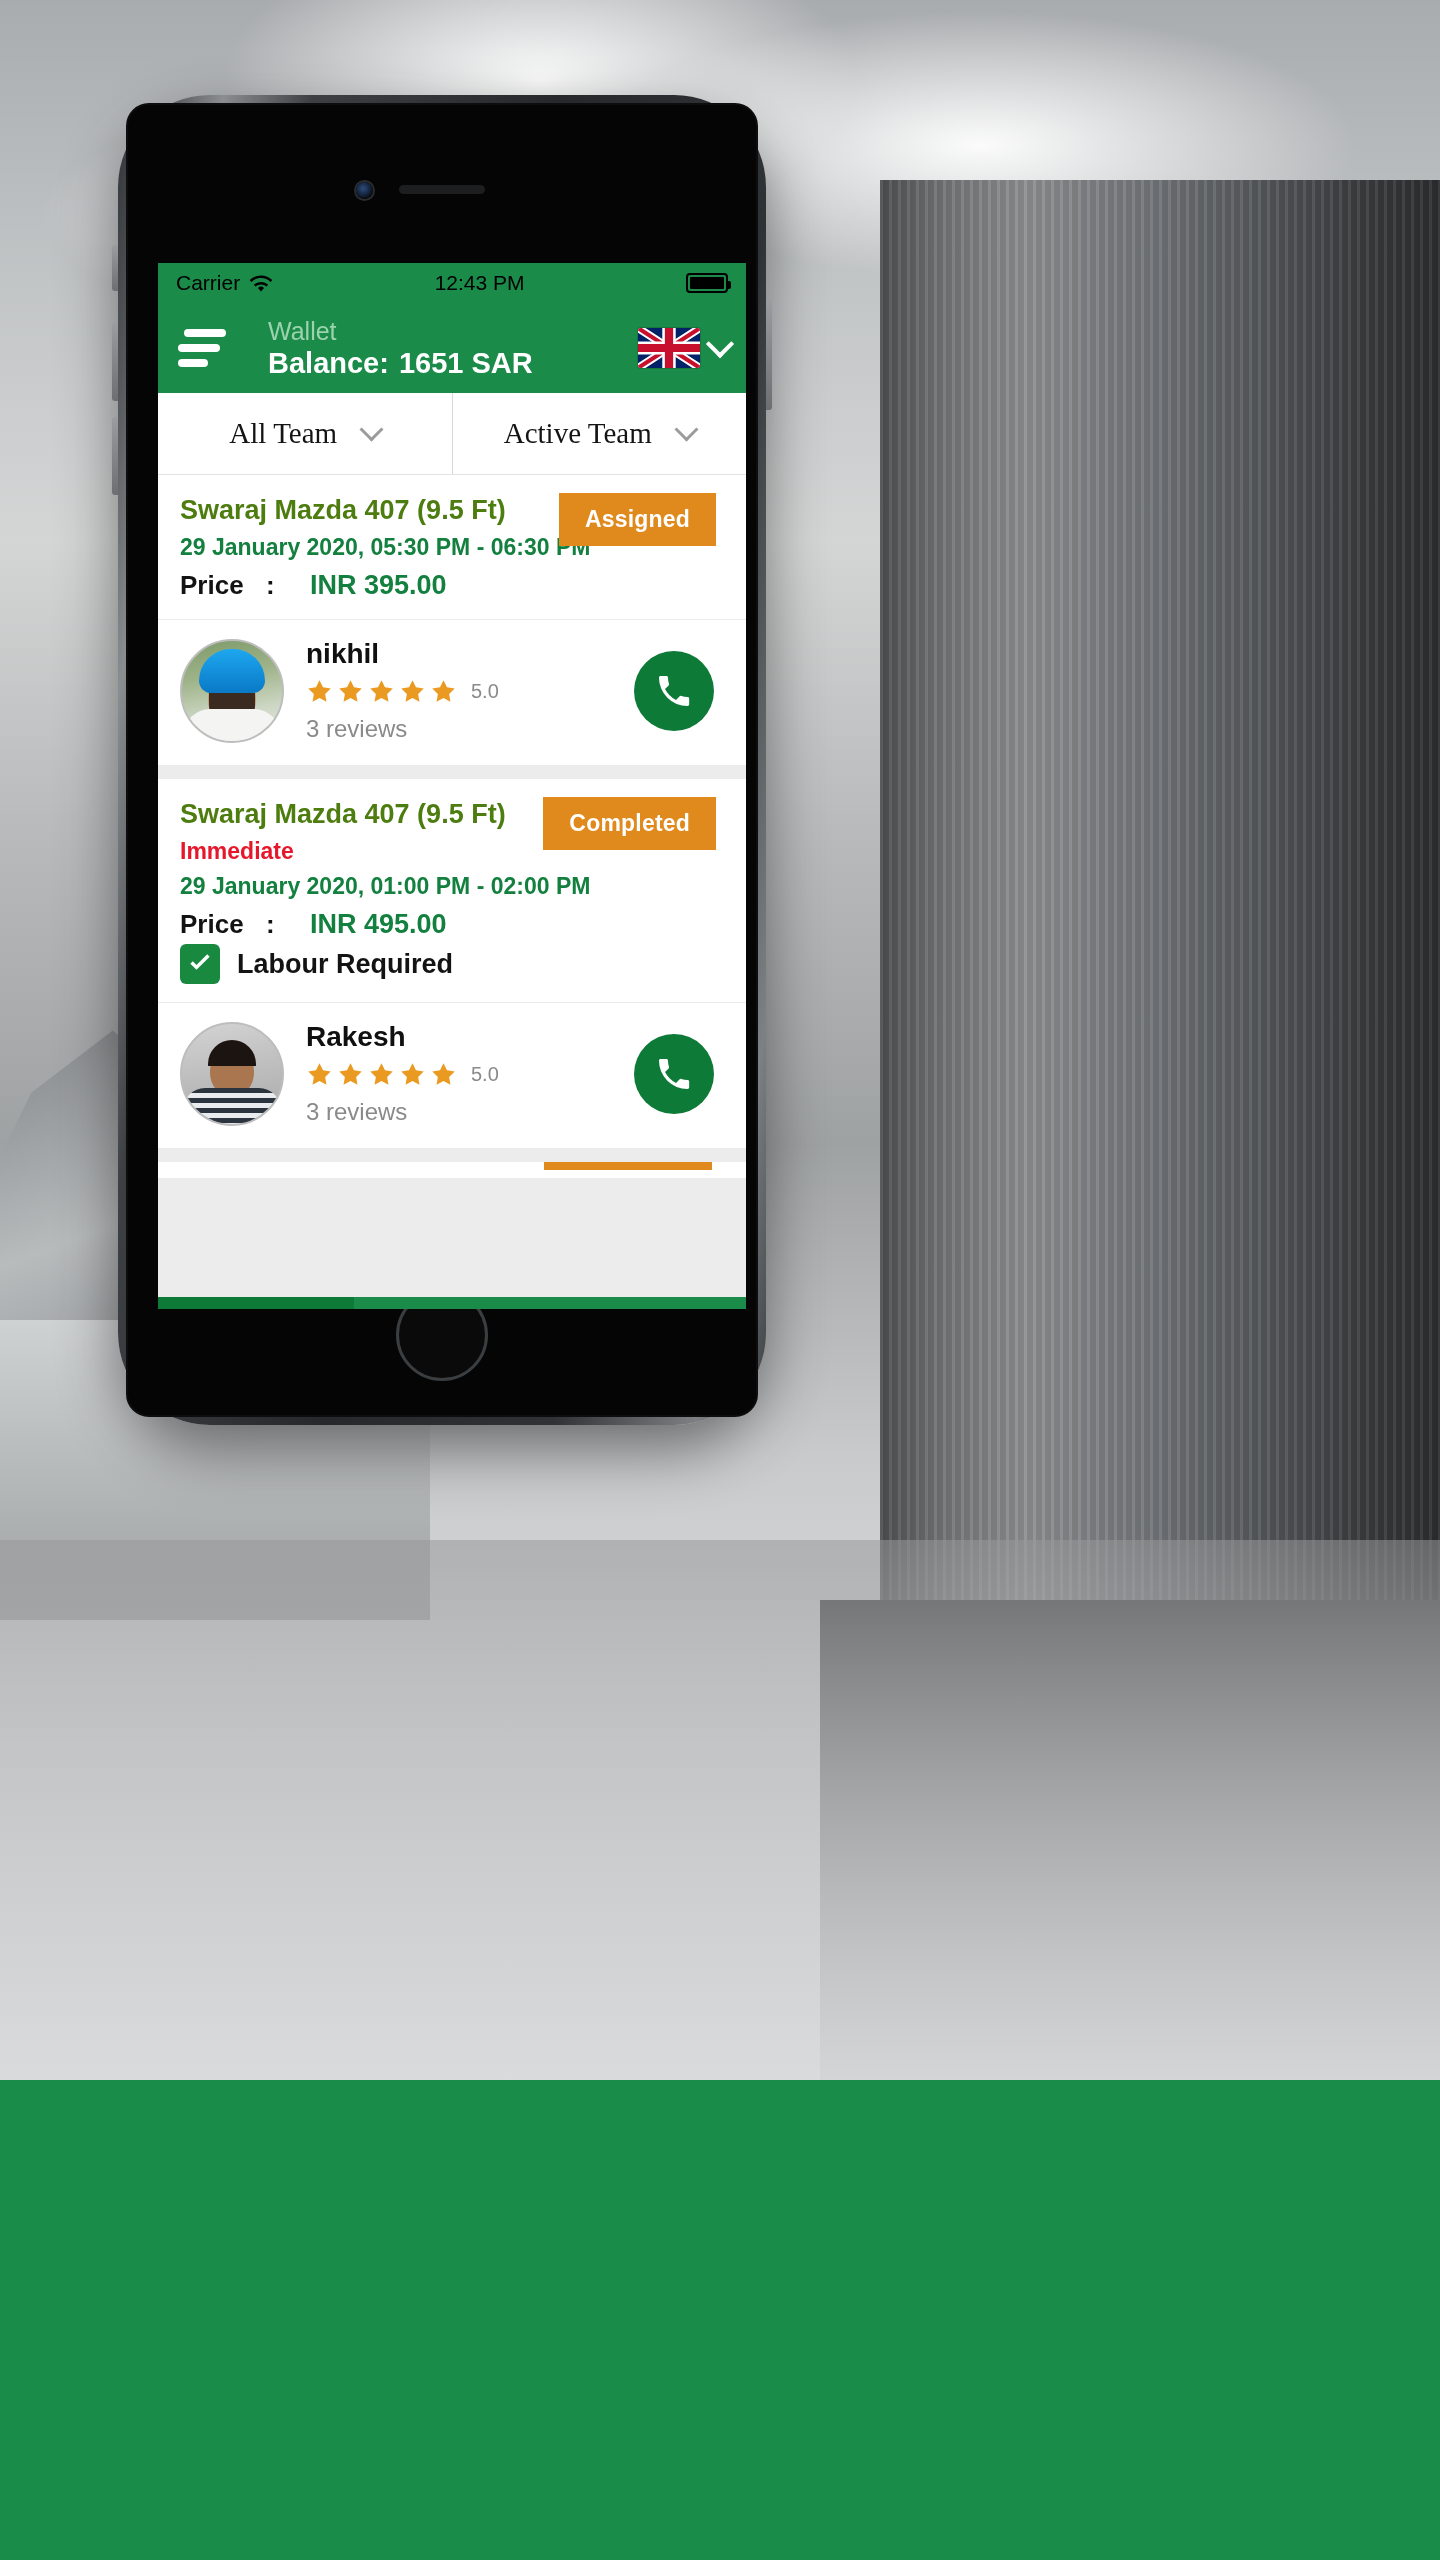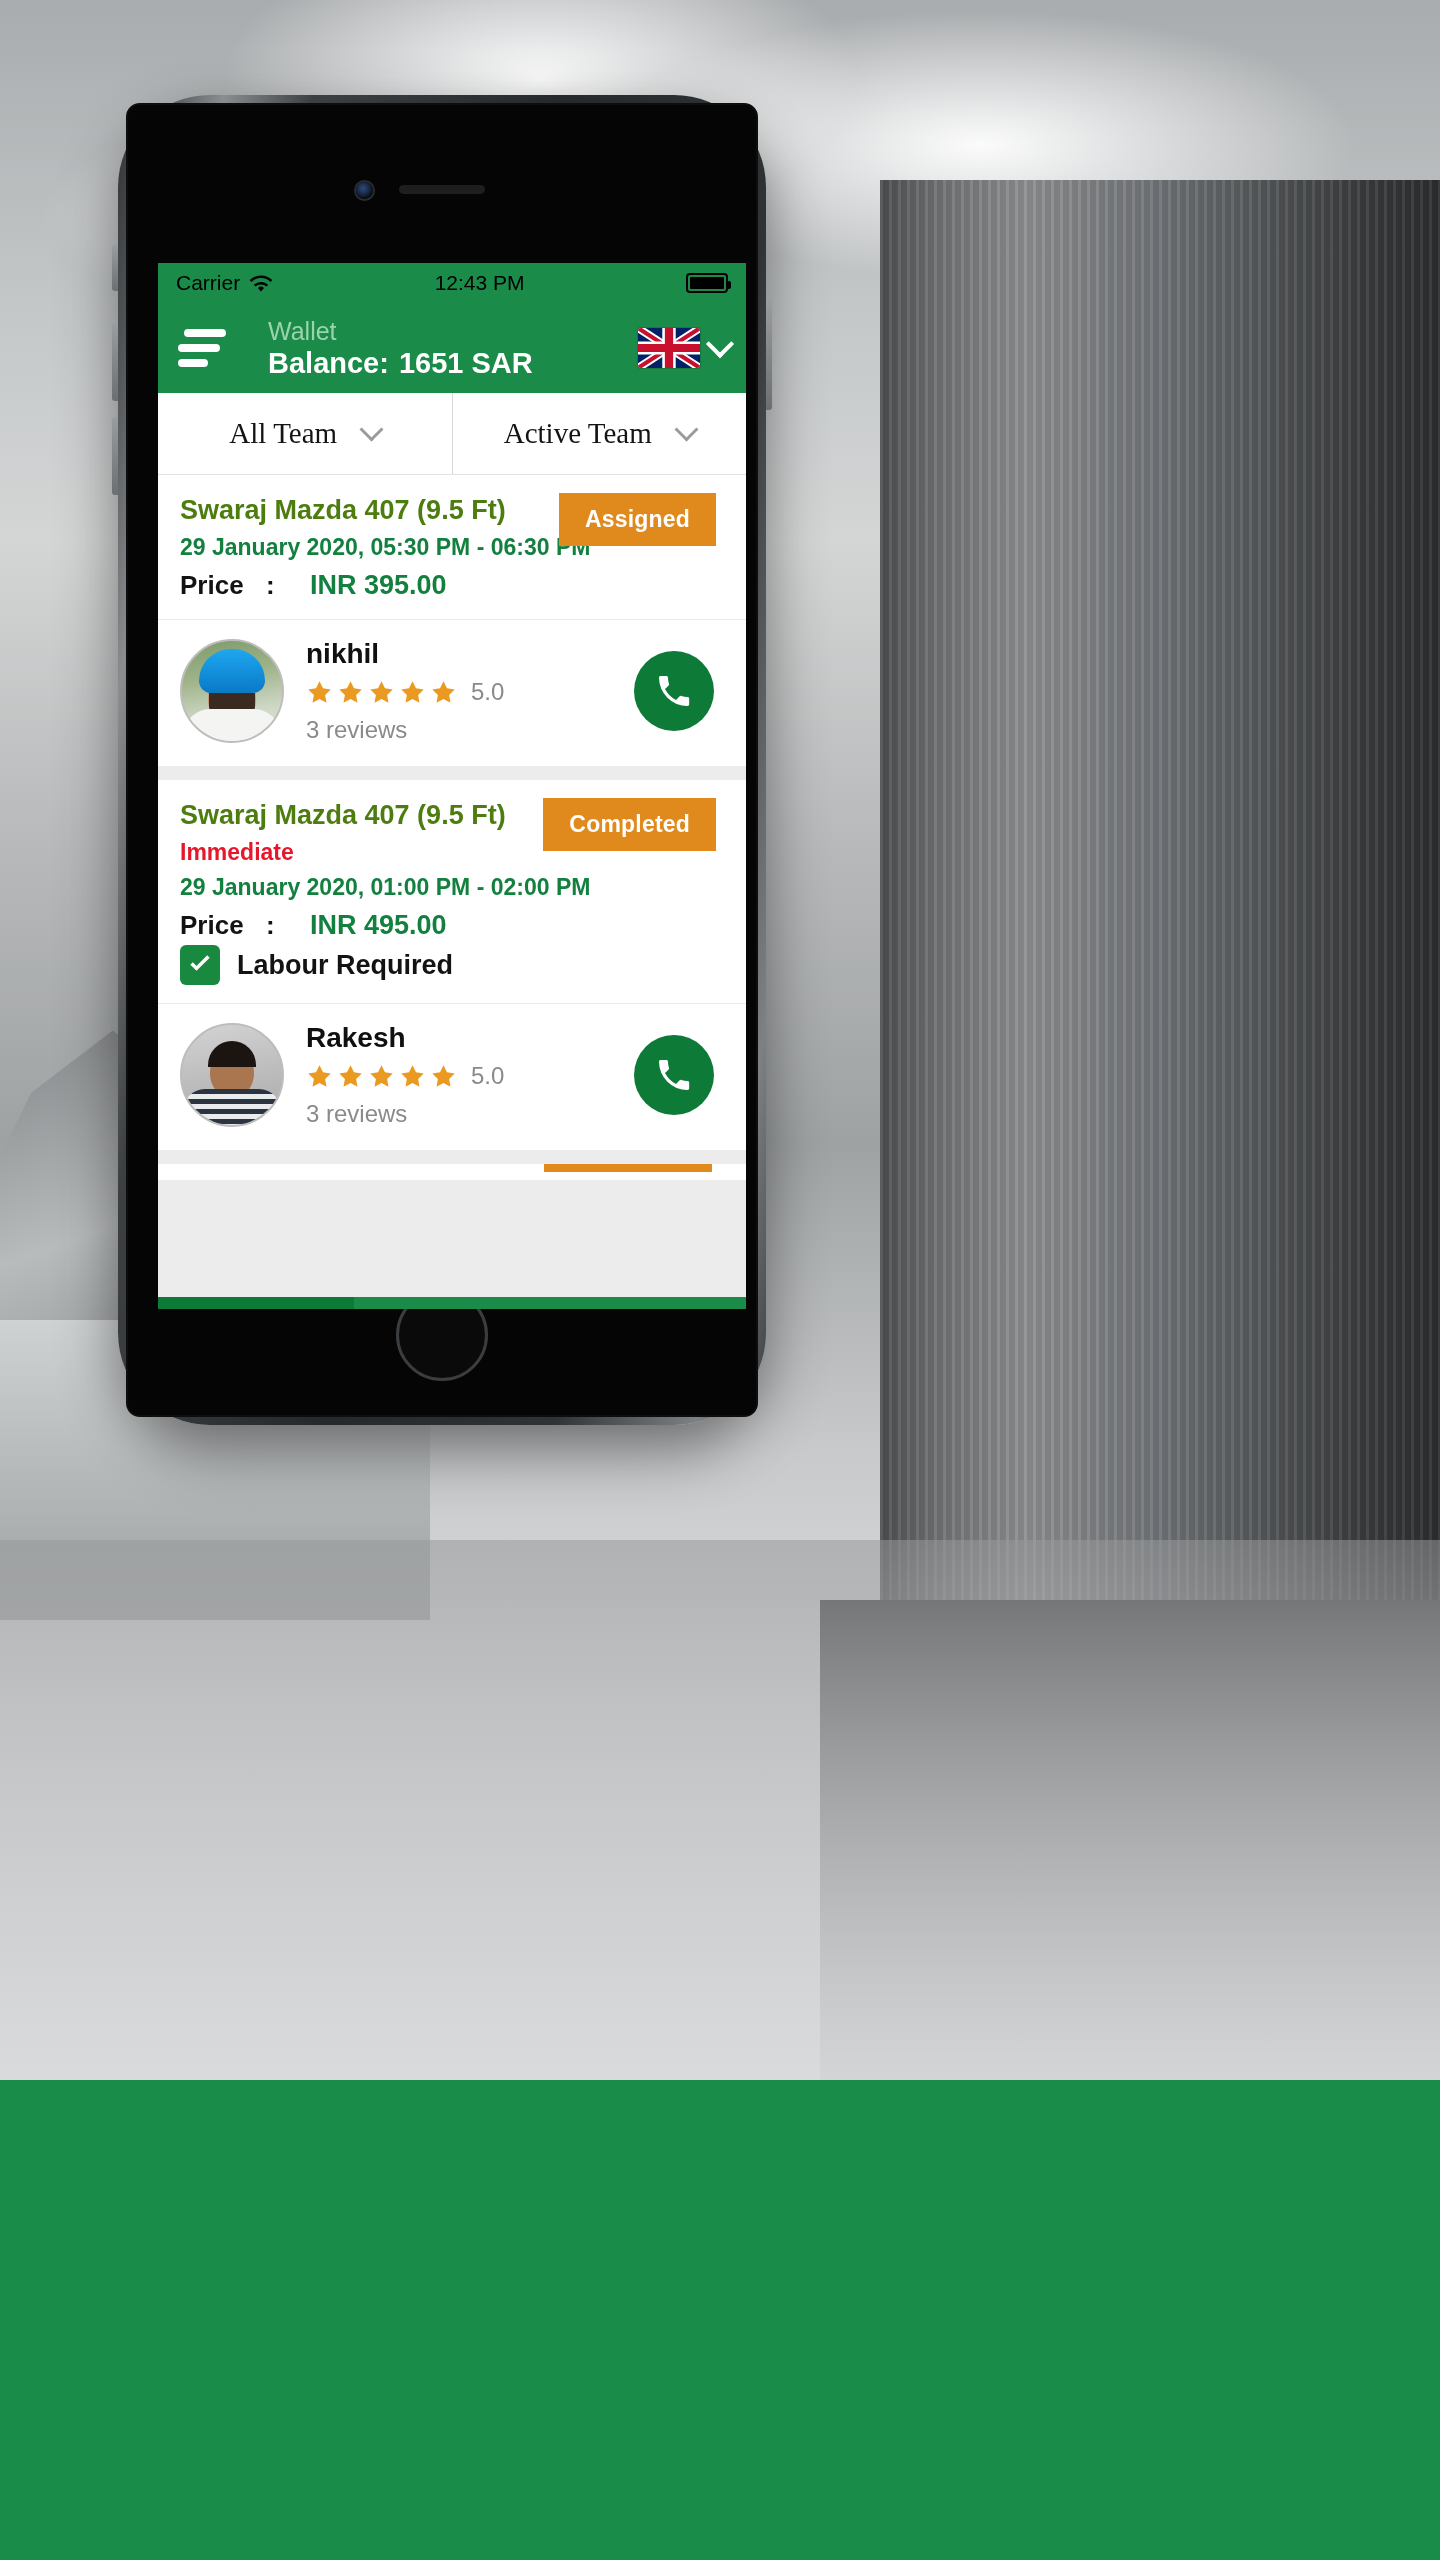--- a/index.html
+++ b/index.html
@@ -59,21 +59,21 @@
   #phone {
     position: absolute; left: 118px; top: 95px; width: 648px; height: 1330px;
     border-radius: 92px;
     background: linear-gradient(100deg, #2e3133 0%, #55585b 6%, #8b8e90 12%,
                 #3d4042 22%, #26292b 50%, #303335 76%, #7e8183 92%, #3a3d3f 100%);
     box-shadow: 0 24px 60px rgba(0,0,0,.45);
     padding: 5px;
   }
   #phone-inner {
     position: absolute; left: 8px; top: 8px; right: 8px; bottom: 8px;
-    border-radius: 14px; background: #050505;
+    border-radius: 23px; background: #050505;
     border: 2px solid #0d0d0d;
     padding-left: 12px;
   }
   .side-btn {
     position: absolute; left: -6px; width: 6px; border-radius: 3px 0 0 3px;
     background: linear-gradient(180deg,#9a9d9f,#6c6f71);
   }
   #btn-silent { top: 150px;  height: 46px; }
   #btn-volup  { top: 228px;  height: 78px; }
   #btn-voldn  { top: 322px;  height: 78px; }
@@ -187,21 +187,21 @@
   .avatar .face2 { top:22px; width:44px; height:50px; background:#a9764f; border-radius:50% 50% 46% 46%; }
   .avatar .hair2 { position:absolute; left:50%; transform:translateX(-50%); top:16px;
                    width:48px; height:26px; background:#1c1410; border-radius:26px 26px 0 0; }
   .avatar .shirt2 { position:absolute; left:50%; transform:translateX(-50%); bottom:0;
                     width:98px; height:36px; border-radius:22px 22px 0 0;
                     background: repeating-linear-gradient(180deg,#2c3440 0 5px,#e9ebee 5px 10px); }
   .driver-info { flex: 1; }
   .driver-name { font-size: 28px; font-weight: 700; color: #101010; }
   .stars { display: flex; align-items: center; gap: 4px; margin-top: 8px; }
   .stars svg { width: 27px; height: 27px; }
-  .rating-num { font-size: 24px; color: #8a8a8a; margin-left: 10px; }
+  .rating-num { font-size: 20px; color: #8a8a8a; margin-left: 10px; }
   .reviews { font-size: 24px; color: #8a8a8a; margin-top: 10px; }
   .call-btn { width: 80px; height: 80px; border-radius: 50%; background: #0e7a38;
               display: flex; align-items: center; justify-content: center; flex: 0 0 auto;
               margin-right: 10px; }
   .call-btn svg { width: 40px; height: 40px; }
   .peek { height: 16px; background: #fff; margin-bottom: 0; }
   .peek-bar { height: 8px; width: 168px; background: #e08a1e; margin-left: 386px; }
 
   
   #tabbar { height: 102px; display: flex; background: #1b8b49; }

